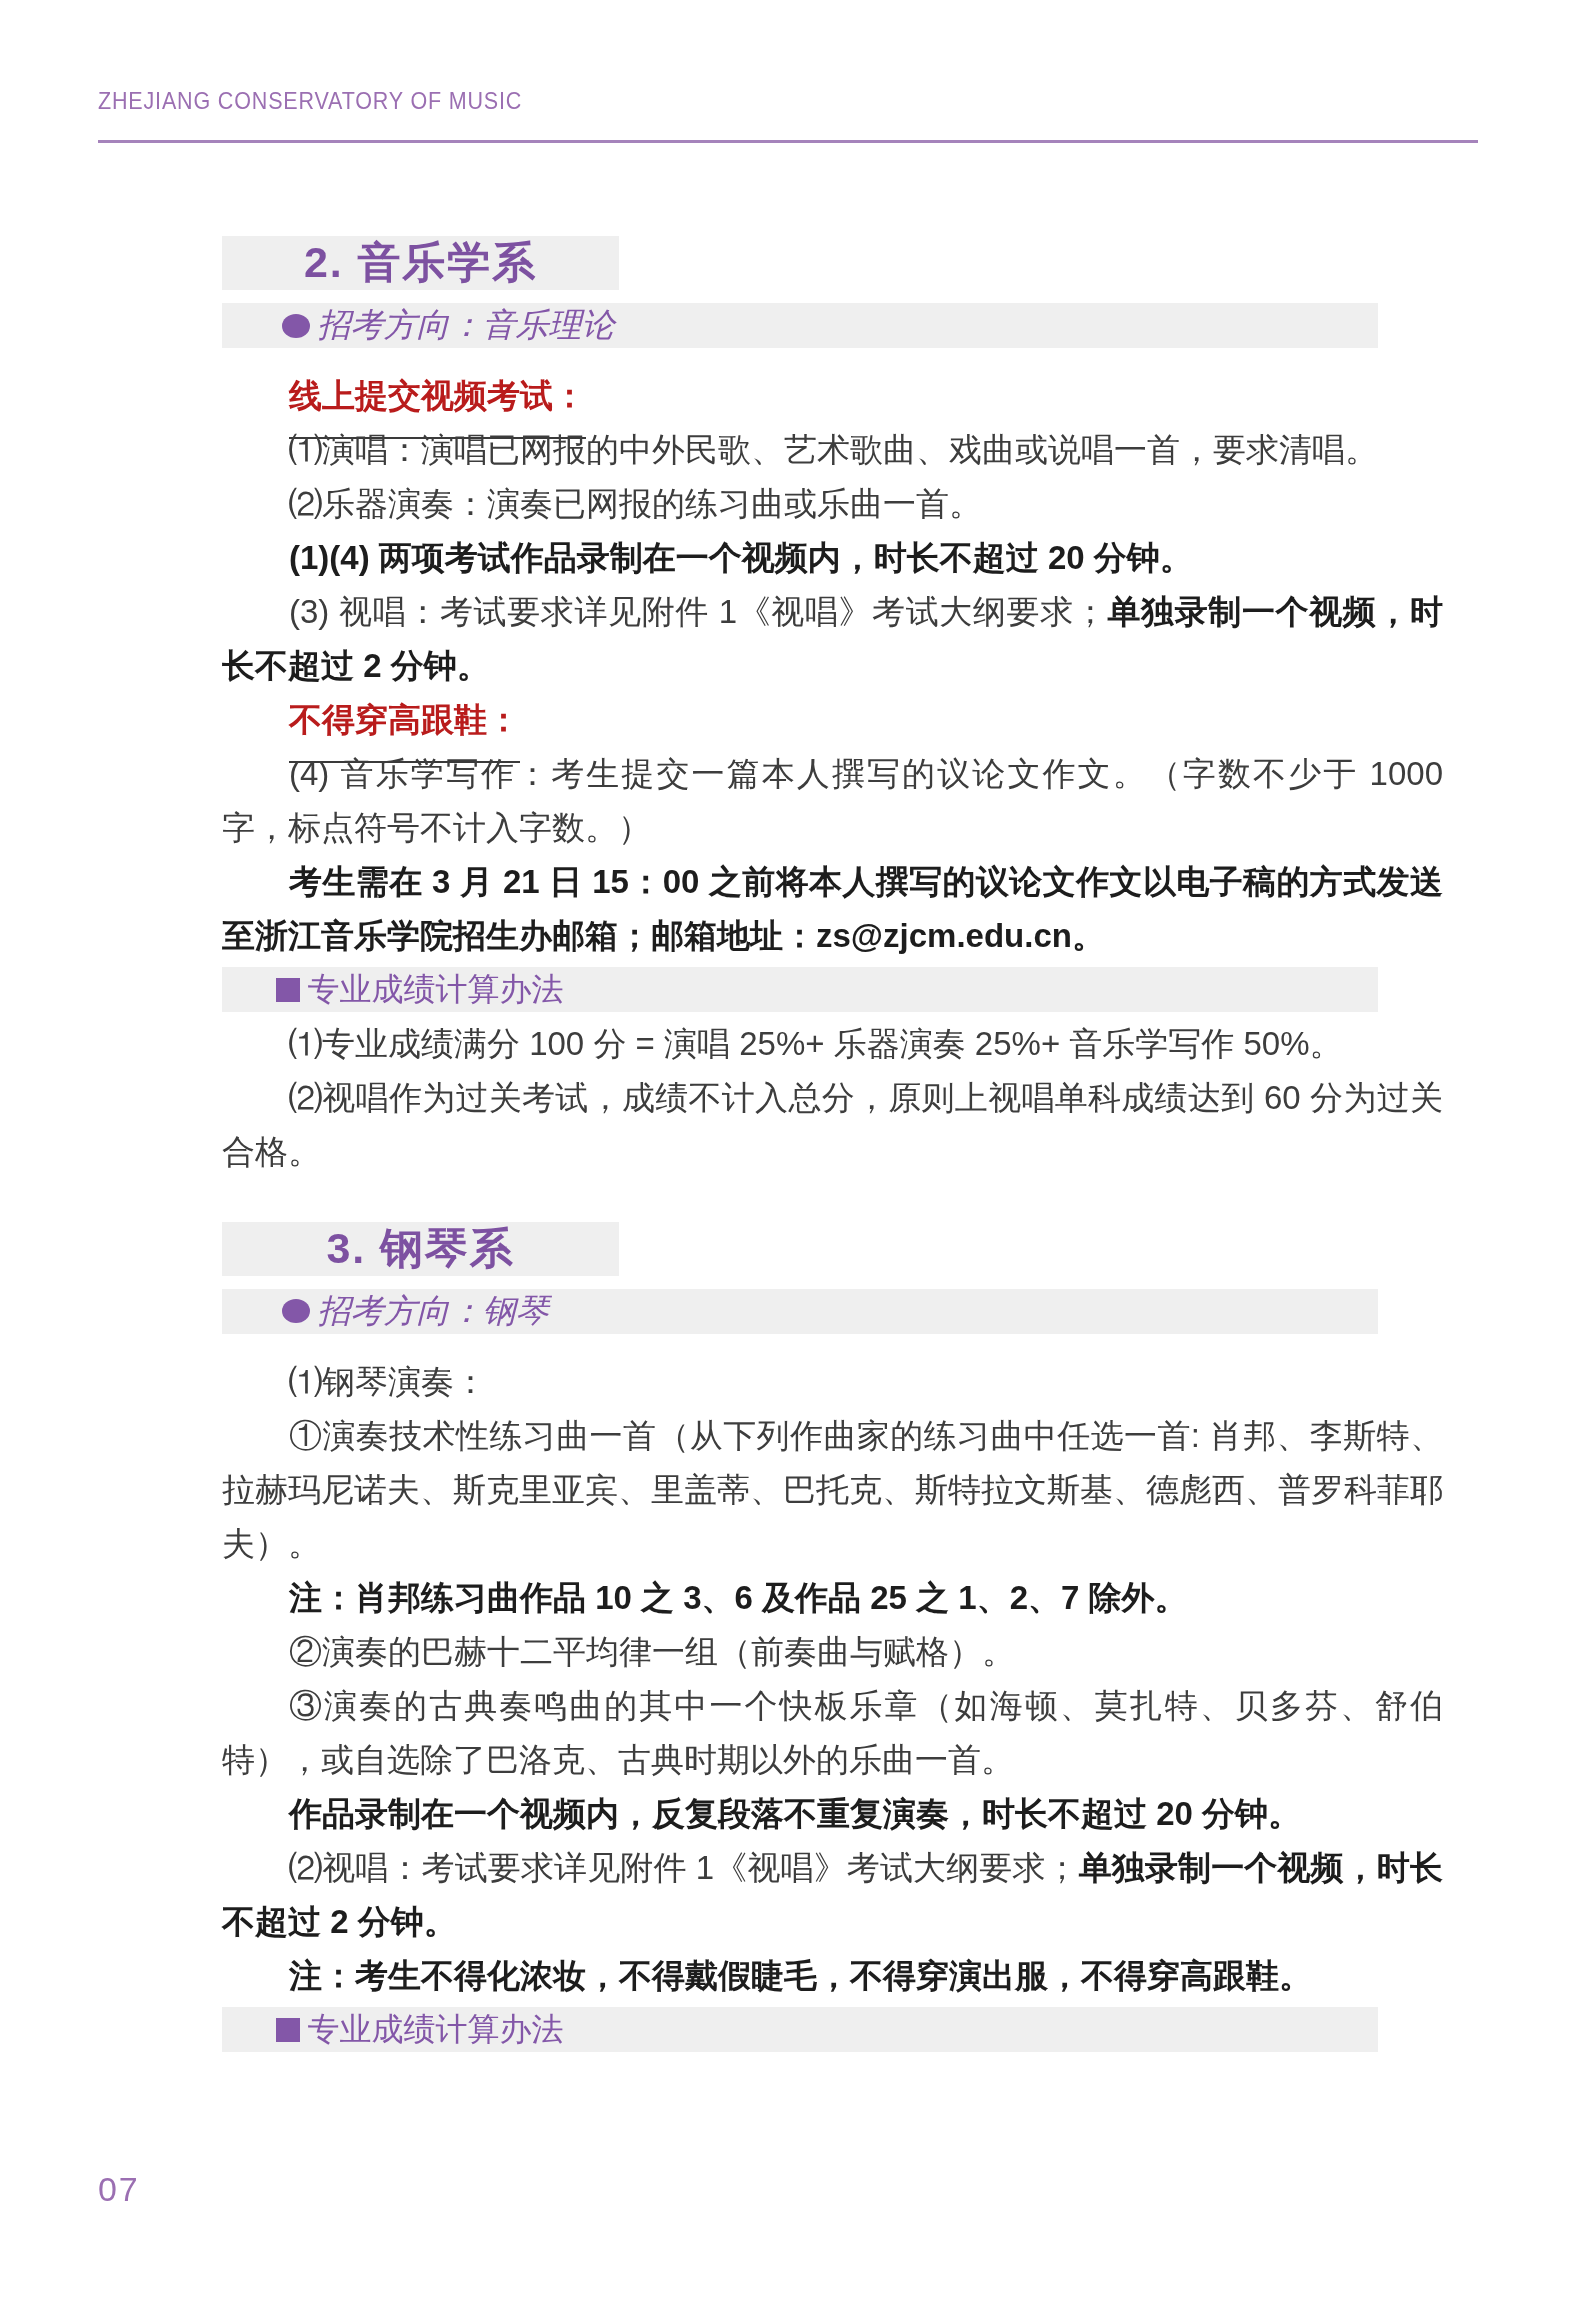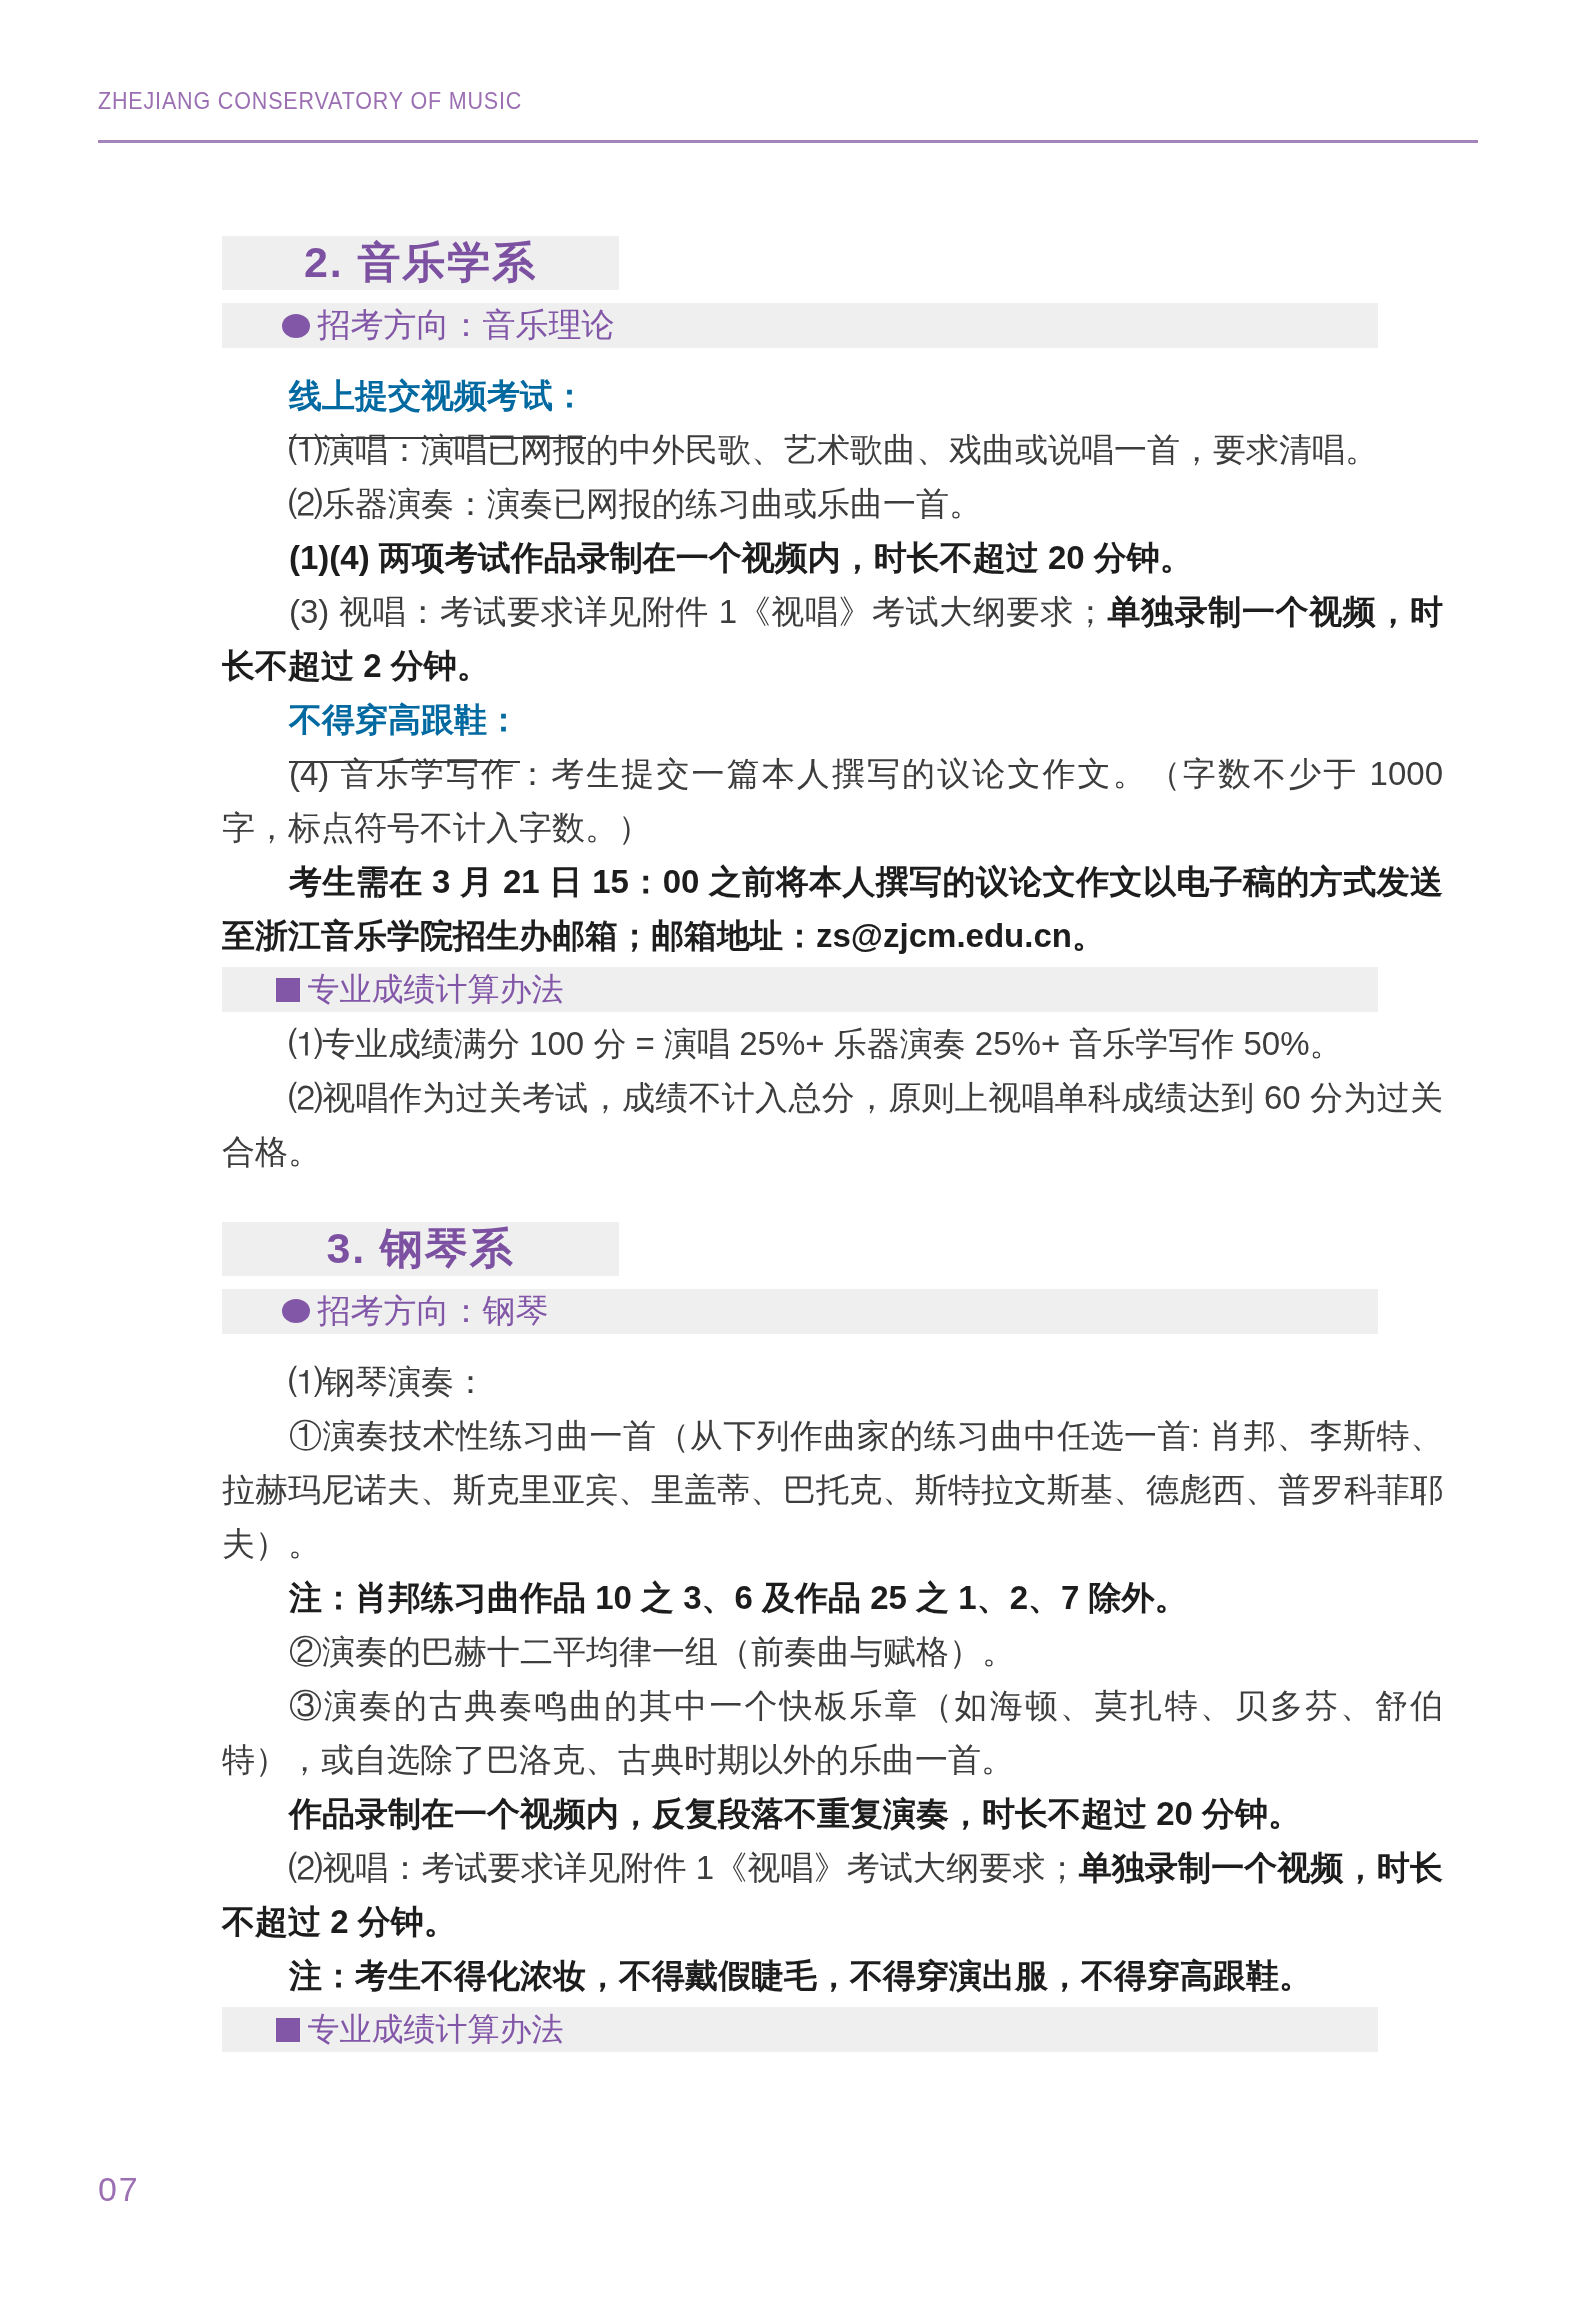--- a/index.html
+++ b/index.html
@@ -33,37 +33,38 @@
     margin-bottom:13px;
   }
   .dir-bar {
     width:1156px; height:45px; box-sizing:border-box;
     background:var(--bar-bg,#efefef);
     display:flex; align-items:center;
     padding-left:60px;
     color:var(--accent2,#8357a8);
     font-size:33px;
     margin-bottom:20.6px;
+    font-style:italic;
   }
   .dir-bullet {
     width:28px; height:24px; border-radius:50%;
     background:var(--accent2,#8357a8);
     margin-right:7.5px; flex:0 0 auto;
   }
   .body p {
     margin:0;
     font-size:33px; line-height:54px;
     color:#3d3d3d;
     text-align:justify; text-justify:inter-ideograph;
     text-indent:67px;
     word-break:break-all;
   }
   .body p .run-bold { font-weight:bold; color:#1d1d1d; }
   .body p.uh .uh-inner {
-    font-weight:bold; color:#0369a1;
+    font-weight:bold; color:#b91c1c;
     border-bottom:2.8px solid #3a3a3a;
     padding-bottom:23px;
   }
   .method-bar {
     width:1156px; height:45px; box-sizing:border-box;
     background:var(--bar-bg,#efefef);
     display:flex; align-items:center;
     padding-left:54px;
     color:var(--accent2,#8357a8);
     font-size:32px;

